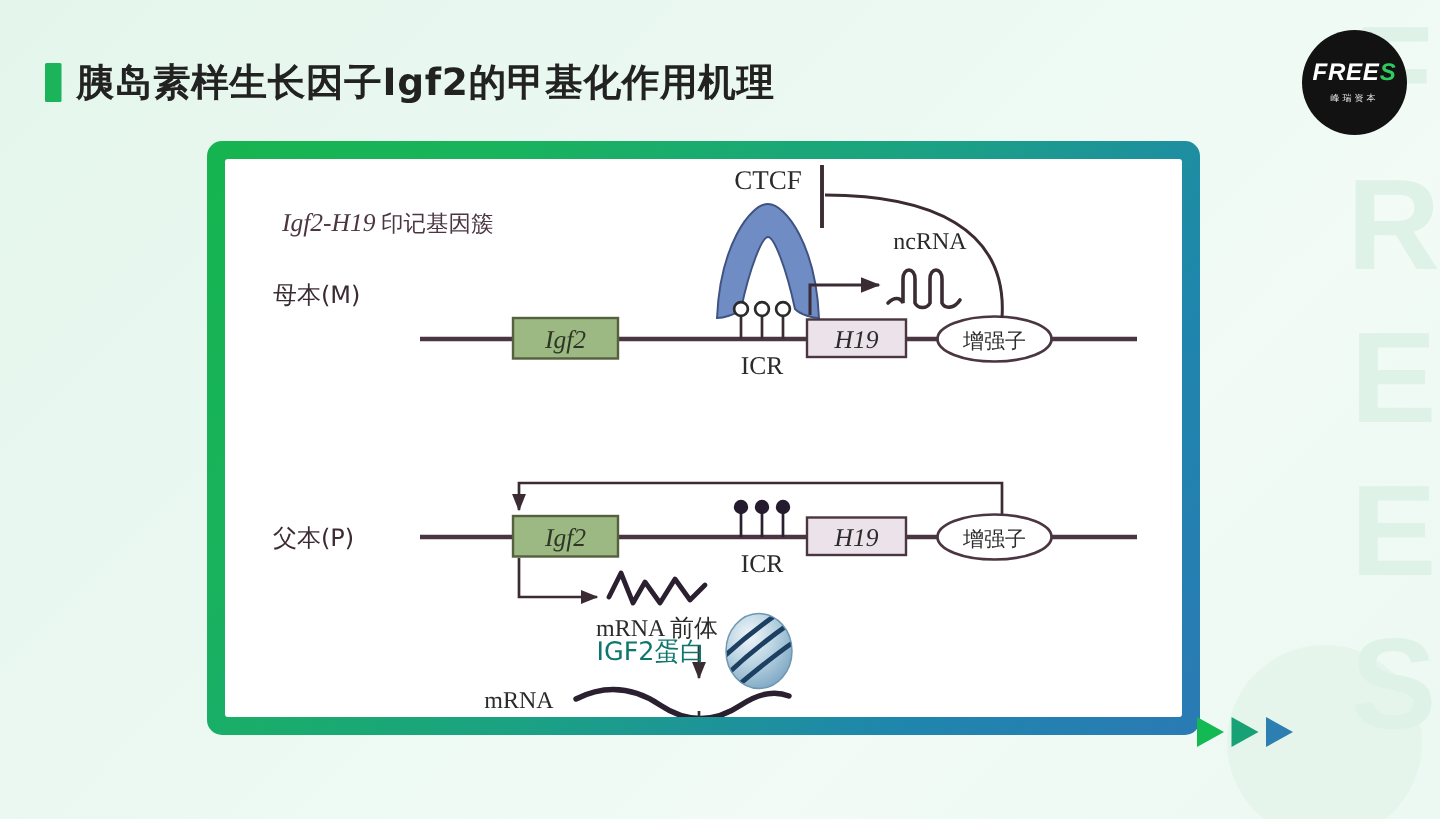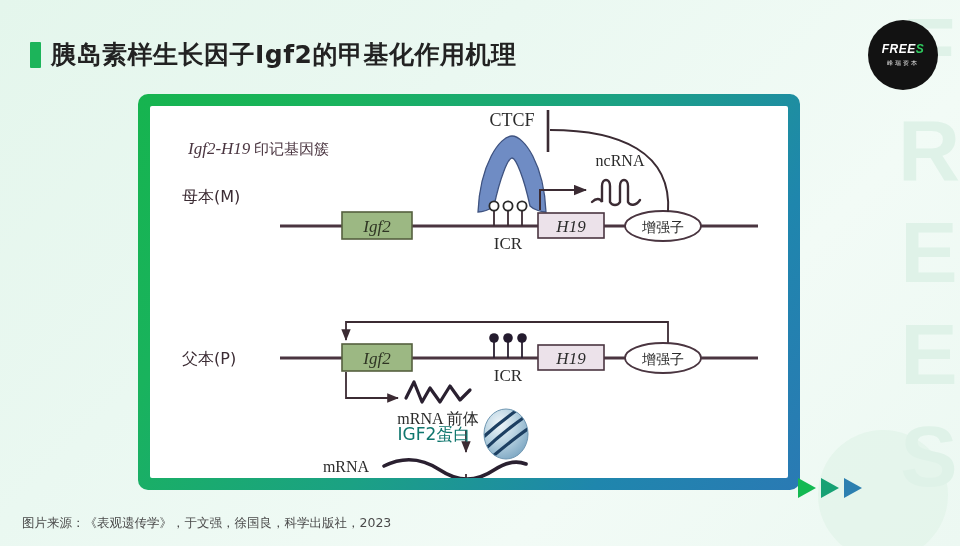--- a/index.html
+++ b/index.html
@@ -85,21 +85,21 @@
     width: 70px;
     height: 70px;
     border-radius: 50%;
     background: #121212;
     display: flex;
     flex-direction: column;
     align-items: center;
     justify-content: center;
   }
   .logo-word {
-    font-size: 12px;
+    font-size: 16px;
     font-weight: 700;
     font-style: italic;
     color: #ffffff;
     letter-spacing: .5px;
     line-height: 1;
     font-family: "Liberation Sans", sans-serif;
     text-align: center;
   }
   .logo-word .s-green { color: #2fcb5f; }
   .logo-sub {
@@ -323,21 +323,20 @@
             <path d="M-2,50 C10,38 26,24 46,10"></path>
             <path d="M6,56 C18,46 34,32 52,20"></path>
           </g>
           <ellipse cx="26" cy="28" rx="22" ry="25" fill="none" stroke="#6f97b2" stroke-width="1"></ellipse>
         </svg>
       </div>
 
     </div>
   </div>
 
-  <div class="source">图片来源：《表观遗传学》，于文强，徐国良，科学出版社，2023</div>
 
   <div class="arrows">
     <div class="tri tri-1"></div>
     <div class="tri tri-2"></div>
     <div class="tri tri-3"></div>
   </div>
 
 </div>
 
 </body></html>

